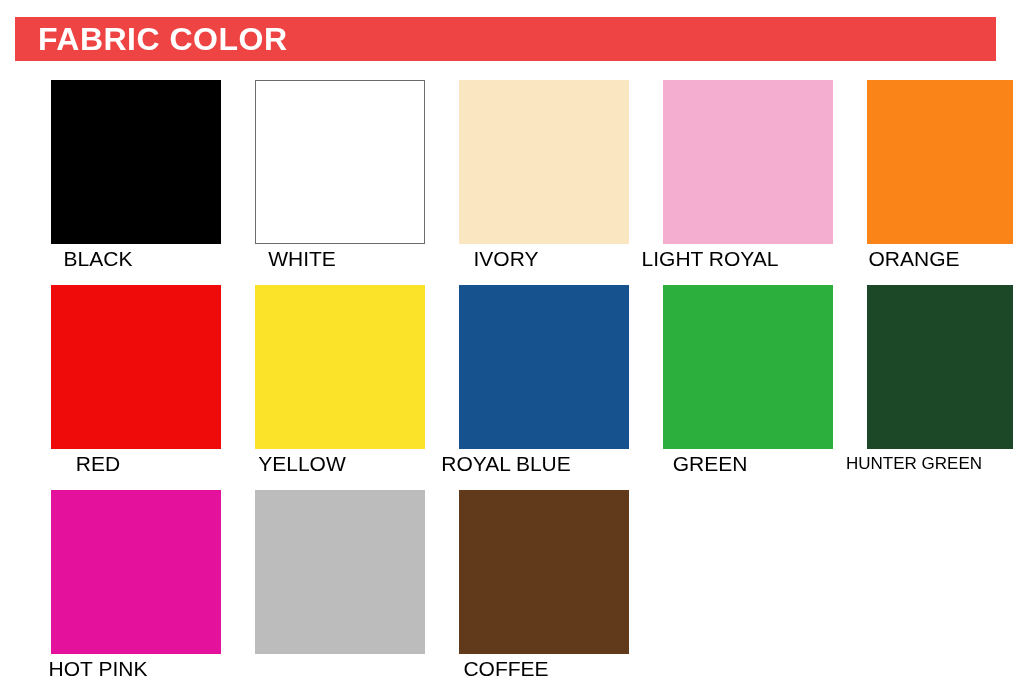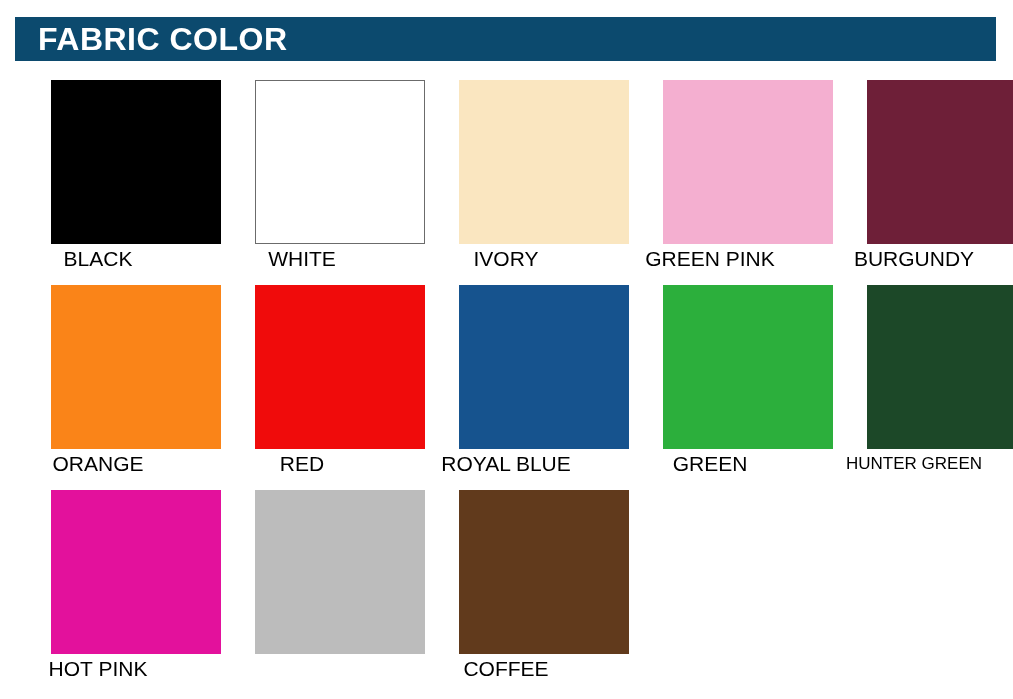--- a/index.html
+++ b/index.html
@@ -25,21 +25,21 @@
     height: 699px;
   }
 
   
   .header-bar {
     position: absolute;
     left: 15px;
     top: 17px;
     width: 981px;
     height: 44px;
-    background: #0c4a6e;
+    background: #ef4444;
     box-sizing: border-box;
     display: flex;
     align-items: center;
   }
   .header-title {
     margin-left: 23px;
     color: #ffffff;
     font-size: 32px;
     font-weight: bold;
     letter-spacing: 0.5px;
@@ -113,33 +113,33 @@
       <div class="swatch-cell">
         <div class="swatch-chip bordered" style="background: rgb(255, 255, 255);"></div>
         <div class="swatch-label">WHITE</div>
       </div>
       <div class="swatch-cell">
         <div class="swatch-chip" style="background: rgb(250, 230, 192);"></div>
         <div class="swatch-label">IVORY</div>
       </div>
       <div class="swatch-cell">
         <div class="swatch-chip" style="background: rgb(244, 175, 208);"></div>
-        <div class="swatch-label">GREEN PINK</div>
-      </div>
-      <div class="swatch-cell">
-        <div class="swatch-chip" style="background: rgb(110, 31, 56);"></div>
-        <div class="swatch-label">BURGUNDY</div>
+        <div class="swatch-label">LIGHT ROYAL</div>
       </div>
       <div class="swatch-cell">
         <div class="swatch-chip" style="background: rgb(250, 132, 24);"></div>
         <div class="swatch-label">ORANGE</div>
       </div>
       <div class="swatch-cell">
         <div class="swatch-chip" style="background: rgb(240, 11, 11);"></div>
         <div class="swatch-label">RED</div>
+      </div>
+      <div class="swatch-cell">
+        <div class="swatch-chip" style="background: rgb(250, 227, 41);"></div>
+        <div class="swatch-label">YELLOW</div>
       </div>
       <div class="swatch-cell">
         <div class="swatch-chip" style="background: rgb(22, 83, 142);"></div>
         <div class="swatch-label">ROYAL BLUE</div>
       </div>
       <div class="swatch-cell">
         <div class="swatch-chip" style="background: rgb(44, 175, 60);"></div>
         <div class="swatch-label">GREEN</div>
       </div>
       <div class="swatch-cell">

